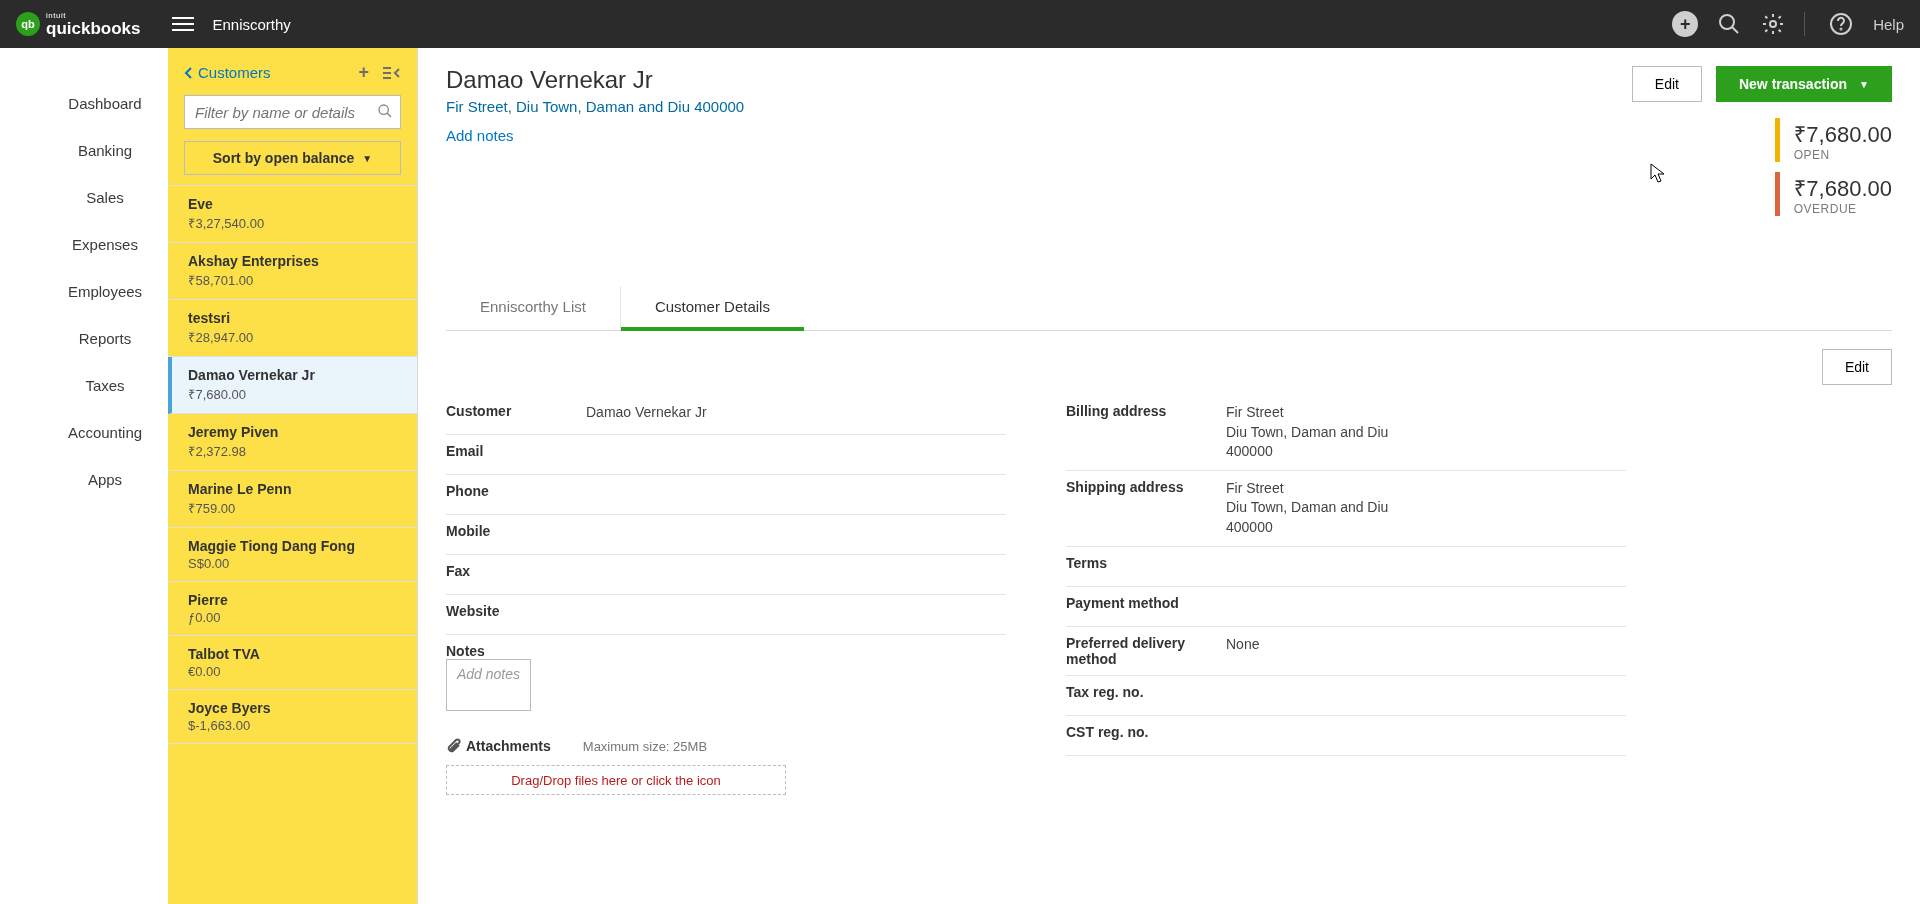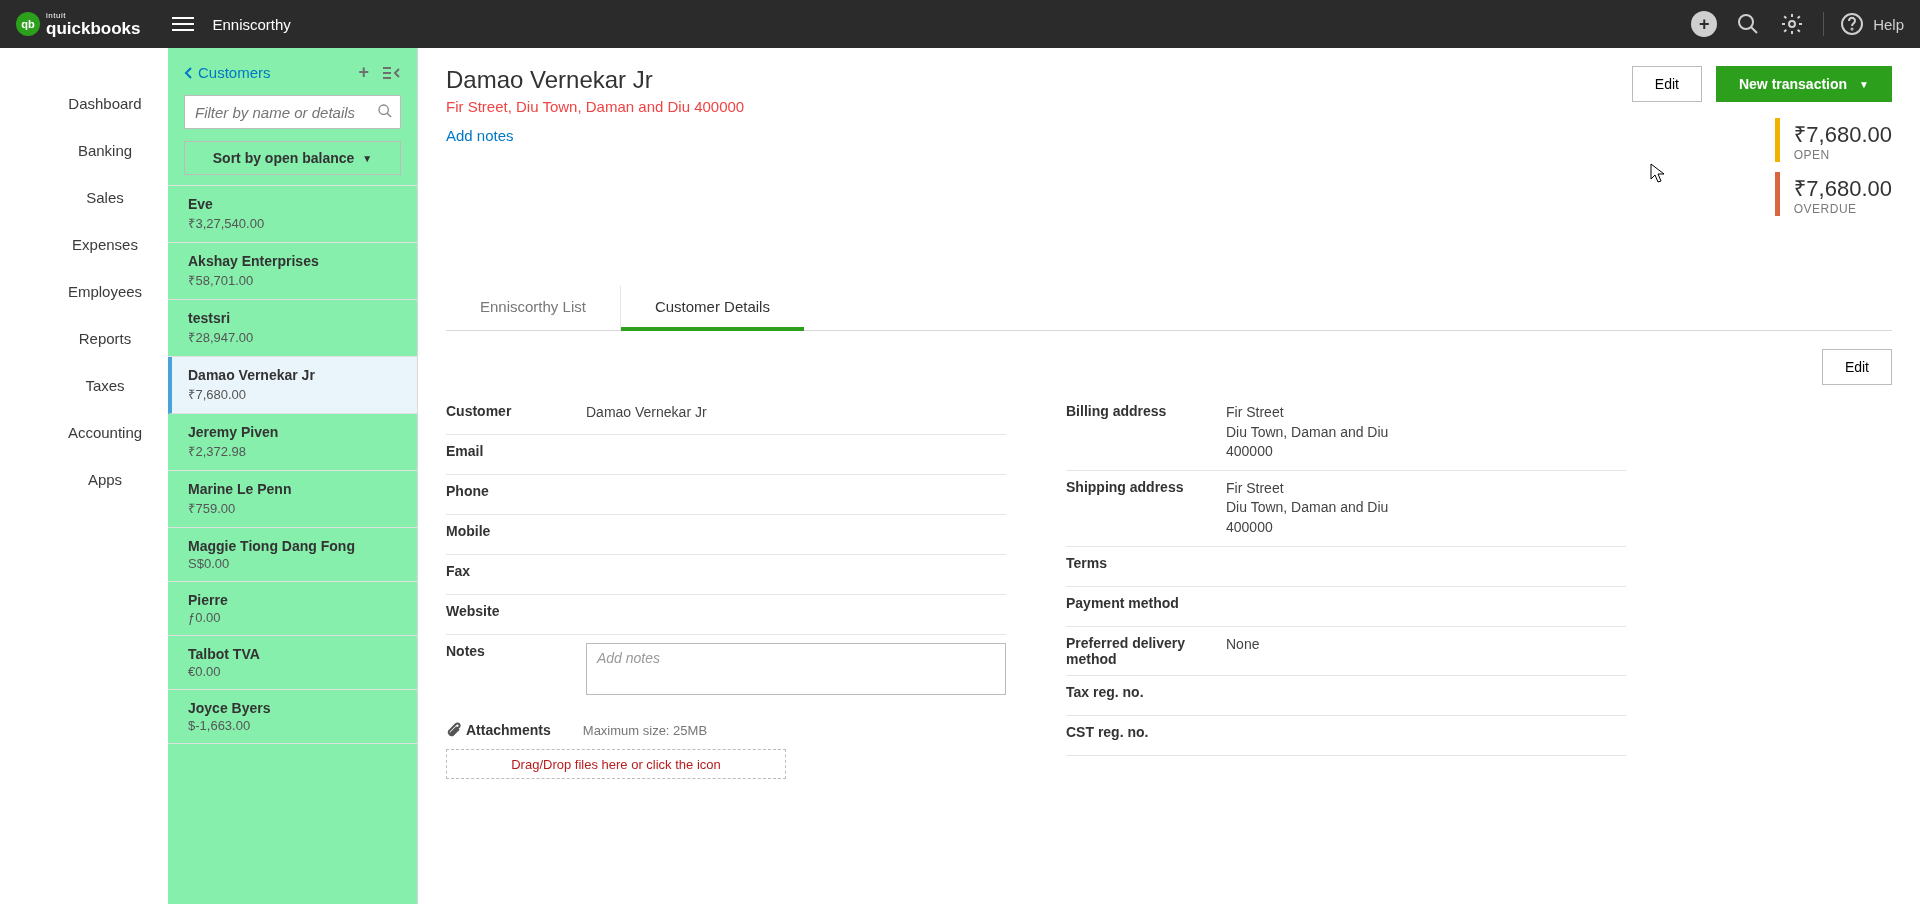--- a/index.html
+++ b/index.html
@@ -13,32 +13,32 @@
 .logo-text { display: flex; flex-direction: column; font-weight: 400; }
 .logo-sup { font-size: 8px; letter-spacing: 0.5px; line-height: 1; }
 .logo-main { font-size: 17px; font-weight: 600; line-height: 1; }
 .hamburger { margin-left: 32px; cursor: pointer; }
 .hamburger div { width: 22px; height: 2px; background: #fff; margin: 4px 0; }
 .company { margin-left: 18px; font-size: 15px; }
 .topbar-right { margin-left: auto; display: flex; align-items: center; gap: 18px; }
 .top-icon { width: 26px; height: 26px; display: flex; align-items: center; justify-content: center; cursor: pointer; }
 .top-icon svg { stroke: #cfcfcf; fill: none; }
 .plus-circle { width: 26px; height: 26px; border-radius: 50%; background: #cfcfcf; color: #2b2b2b; display:flex; align-items:center; justify-content:center; font-size:18px; font-weight:bold; }
-.help-group { display: flex; align-items: center; gap: 9px; border-left: 1px solid #555; padding-left: 16px; }
+.help-group { display: flex; align-items: center; gap: 20px; border-left: 1px solid #555; padding-left: 24px; }
 .help-text { font-size: 15px; color: #cfcfcf; }
 
 
 .body { flex: 1; display: flex; overflow: hidden; }
 
 
 .nav { width: 168px; background: #fff; padding-top: 32px; text-align: center; }
 .nav-item { padding: 15px 0 15px 42px; font-size: 15px; color: #3b3b3b; cursor: pointer; }
 
 
-.list-panel { width: 250px; border-right: 1px solid #d9d9d9; display: flex; flex-direction: column; background: #86efac; }
+.list-panel { width: 250px; border-right: 1px solid #d9d9d9; display: flex; flex-direction: column; background: #fde047; }
 .list-header { padding: 14px 16px 10px 16px; }
 .back-row { display: flex; align-items: center; justify-content: space-between; margin-bottom: 12px; }
 .back-link { color: #0077c5; font-size: 15px; display: flex; align-items: center; gap: 4px; cursor: pointer; }
 .back-link svg { stroke: #0077c5; }
 .header-icons { display: flex; gap: 14px; }
 .header-icons span { color: #6f6f6f; cursor: pointer; font-size: 18px; display:flex; align-items:center; }
 .filter-box { position: relative; margin-bottom: 12px; }
 .filter-box input { width: 100%; height: 34px; border: 1px solid #bcbcbc; padding: 0 30px 0 10px; font-size: 15px; font-style: italic; color: #888; outline: none; }
 .filter-box .srch { position: absolute; right: 8px; top: 8px; color: #888; }
 .sort-box { border: 1px solid #bcbcbc; height: 34px; display: flex; align-items: center; justify-content: center; gap: 8px; font-size: 14px; font-weight: 600; cursor: pointer; }
@@ -54,21 +54,21 @@
 .cust-bal { font-size: 13px; color: #555; margin-top: 2px; }
 
 
 .main { flex: 1; overflow-y: auto; position: relative; }
 .main::-webkit-scrollbar { width: 16px; }
 .main::-webkit-scrollbar-track { background: #f0f0f0; }
 .main::-webkit-scrollbar-thumb { background: #c1c1c1; }
 
 .detail-header { padding: 18px 28px 0 28px; display: flex; justify-content: space-between; }
 .detail-header-left h1 { font-size: 24px; font-weight: 400; color: #333; }
-.detail-header-left .addr { font-size: 15px; color: #ef4444; margin-top: 4px; }
+.detail-header-left .addr { font-size: 15px; color: #0369a1; margin-top: 4px; }
 .detail-header-left .addnotes { font-size: 15px; color: #0077c5; margin-top: 12px; cursor: pointer; display: inline-block; }
 .detail-header-right { display: flex; flex-direction: column; align-items: flex-end; gap: 10px; }
 .btn-row { display: flex; gap: 14px; }
 .btn { height: 36px; border: 1px solid #bcbcbc; background: #fff; padding: 0 22px; font-size: 14px; cursor: pointer; display:flex; align-items:center; justify-content:center; }
 .btn-primary { background: #2ca01c; color: #fff; border: 1px solid #2ca01c; font-weight: 600; gap: 12px; }
 .btn-primary .arr { font-size: 10px; }
 .balances { display: flex; flex-direction: column; align-items: flex-start; gap: 10px; margin-top: 6px; }
 .bal-block { border-left: 5px solid; padding-left: 14px; }
 .bal-open { border-color: #f0b400; }
 .bal-overdue { border-color: #d9663e; }
@@ -78,21 +78,21 @@
 .tabs { display: flex; border-bottom: 1px solid #d9d9d9; margin: 70px 28px 0 28px; }
 .tab { padding: 12px 34px; font-size: 15px; color: #777; cursor: pointer; border-right: 1px solid #e5e5e5; }
 .tab:last-child { border-right: none; }
 .tab.active { color: #333; border-bottom: 4px solid #2ca01c; margin-bottom: -1px; }
 
 .detail-body { padding: 18px 28px; }
 .edit-row { display: flex; justify-content: flex-end; margin-bottom: 10px; }
 .detail-cols { display: flex; gap: 60px; }
 .col { flex: 1; max-width: 560px; }
 .field { display: flex; border-bottom: 1px solid #e5e5e5; padding: 8px 0; min-height: 40px; align-items: flex-start; }
-.field.noborder { border-bottom: none; }
+.field.noborder { border-bottom: none; flex-direction: column; }
 .field-label { width: 140px; font-size: 14px; font-weight: 600; color: #333; }
 .field-label.wide { width: 160px; }
 .field-value { flex: 1; font-size: 14px; color: #444; line-height: 1.4; }
 .notes-area { flex:1; border:1px solid #bcbcbc; min-height:52px; padding:6px 10px; font-size:14px; font-style:italic; color:#999; }
 .attach-row { display:flex; align-items:center; gap: 8px; margin-top: 18px; }
 .attach-label { font-weight:600; font-size:14px; display:flex; align-items:center; gap:4px; }
 .attach-meta { font-size:13px; color:#777; margin-left: 24px; }
 .dropzone { margin-top:10px; border:1px dashed #bcbcbc; width: 340px; height: 30px; display:flex; align-items:center; justify-content:center; font-size:13px; color:#b91c1c; overflow:hidden; }
 
 

